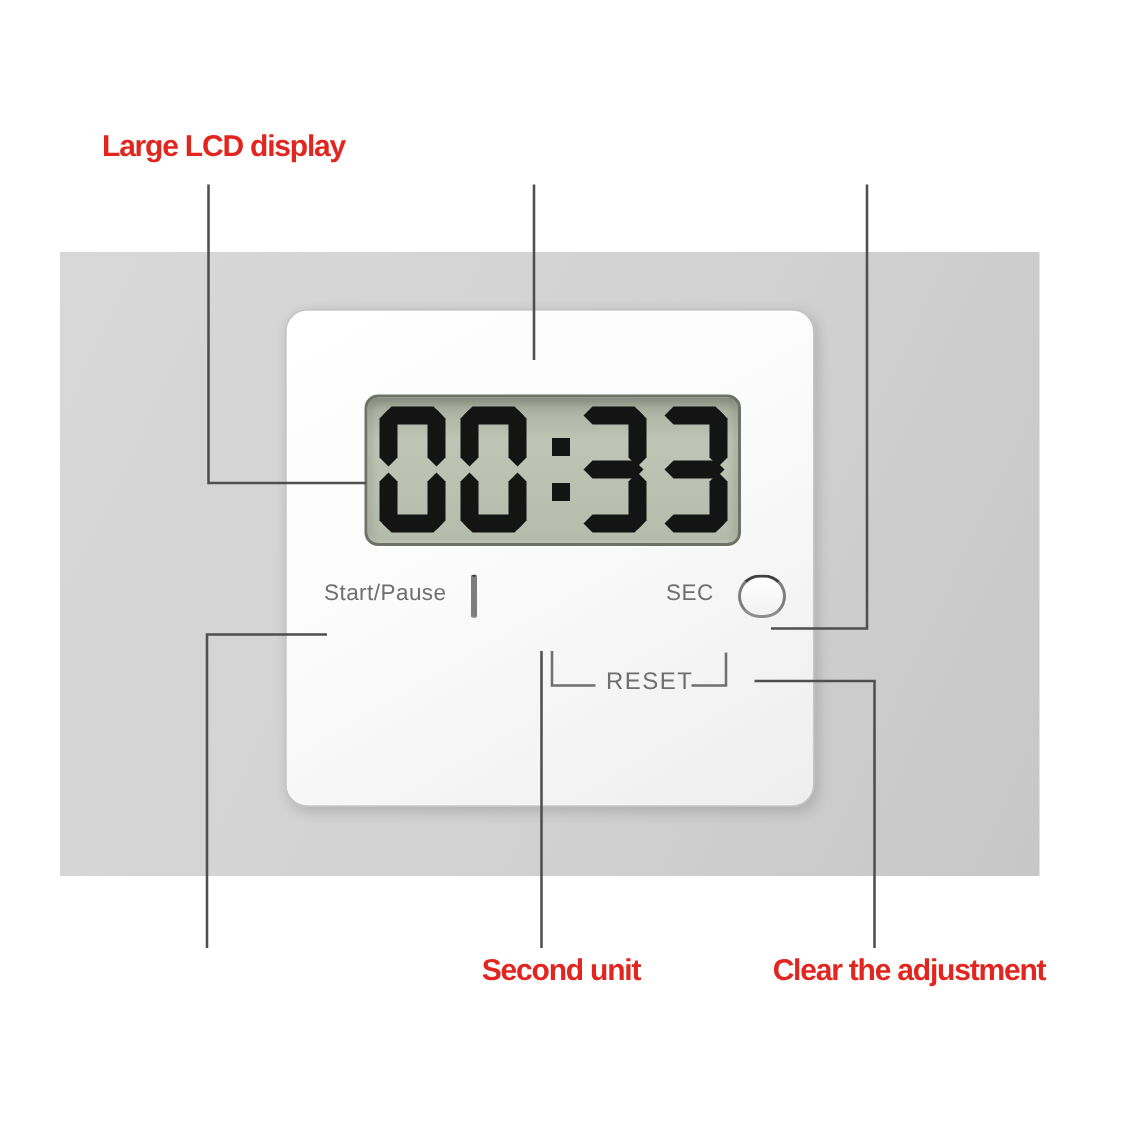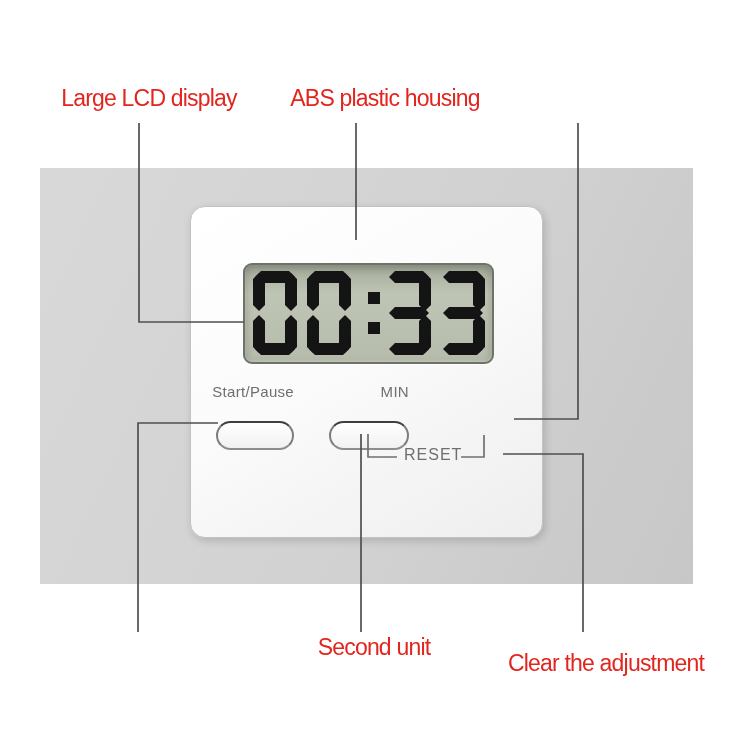--- a/index.html
+++ b/index.html
@@ -40,21 +40,21 @@
     box-sizing:border-box;
     background:linear-gradient(180deg,#a6ac9b 0%,#bfc5b4 30%,var(--lcd-color) 100%);
     border:2px solid #6e7368;
     border-radius:9px;
     box-shadow:inset 0 3px 8px rgba(0,0,0,0.25), inset 0 -1px 3px rgba(255,255,255,0.35), 0 1px 1px rgba(255,255,255,0.9);
   }
   .lcd svg{position:absolute;left:0;top:0;}
   .lcd polygon{fill:var(--digit-color);}
 
   
-  .btn-group{position:absolute;display:flex;flex-direction:column;align-items:flex-end;gap:16px;}
+  .btn-group{position:absolute;display:flex;flex-direction:row;align-items:center;gap:16px;}
   .grp-start{left:25px;top:176px;width:78px;}
   .grp-min{left:138px;top:176px;width:80px;}
   .grp-sec{left:253px;top:176px;width:80px;}
   .btn-label{
     height:18px;margin-bottom:4px;font-size:15px;line-height:18px;
     color:var(--print-color);letter-spacing:0.3px;white-space:nowrap;
   }
   .pill{
     width:100%;height:29px;box-sizing:border-box;
     border:2px solid #7d7d7d;border-top-color:#3f3f3f;border-bottom-color:#8d8d8d;
@@ -63,21 +63,21 @@
   }
   .reset-label{
     position:absolute;left:213px;top:239px;width:54px;
     font-size:16px;line-height:18px;color:var(--print-color);
     letter-spacing:1px;white-space:nowrap;
   }
 
   
   .callout{
     position:absolute;transform:translateX(-50%);
-    color:var(--label-color);font-size:23px;font-weight:normal;
+    color:var(--label-color);font-size:20px;font-weight:bold;
     letter-spacing:-0.8px;white-space:nowrap;line-height:32px;
   }
 
   
   .lines{position:absolute;left:0;top:0;pointer-events:none;}
   .lines .ann{fill:none;stroke:var(--line-color);stroke-width:1.7;}
   .lines .printed{fill:none;stroke:#707070;stroke-width:1.7;}
 </style>
 </head>
 <body>
@@ -114,41 +114,40 @@
           <polygon points="198,84 204,78 232,78 238,84 232,90 204,90"></polygon>
           <polygon points="198,48 204,42 232,42 238,48 232,54 204,54"></polygon>
         </svg>
     </div>
 
     <div class="btn-group grp-start">
       <div class="btn-label">Start/Pause</div>
       <div class="pill"></div>
     </div>
 
-    <div class="btn-group grp-min">
-      <div class="btn-label">MIN</div>
+
+    <div class="btn-group grp-sec">
+      <div class="btn-label">SEC</div>
       <div class="pill"></div>
     </div>
-
 
     <div class="reset-label">RESET</div>
   </div>
 
   <svg class="lines" width="750" height="750" viewBox="0 0 750 750">
 
     <polyline class="printed" points="368,434 368,457 397,457"></polyline>
     <polyline class="printed" points="461,457 484,457 484,435"></polyline>
 
     <polyline class="ann" points="139,123 139,322 244,322"></polyline>
     <polyline class="ann" points="356,123 356,240"></polyline>
     <polyline class="ann" points="578,123 578,419 514,419"></polyline>
     <polyline class="ann" points="218,423 138,423 138,632"></polyline>
     <polyline class="ann" points="361,434 361,632"></polyline>
     <polyline class="ann" points="503,454 583,454 583,632"></polyline>
   </svg>
 
   <div class="callout" style="left:149px;top:82px">Large LCD display</div>
-  <div class="callout" style="left:385px;top:82px">ABS plastic housing</div>
 
   <div class="callout" style="left:374px;top:631px">Second unit</div>
-  <div class="callout" style="left:606px;top:647px">Clear the adjustment</div>
+  <div class="callout" style="left:606px;top:631px">Clear the adjustment</div>
 
 </div>
 
 </body></html>

